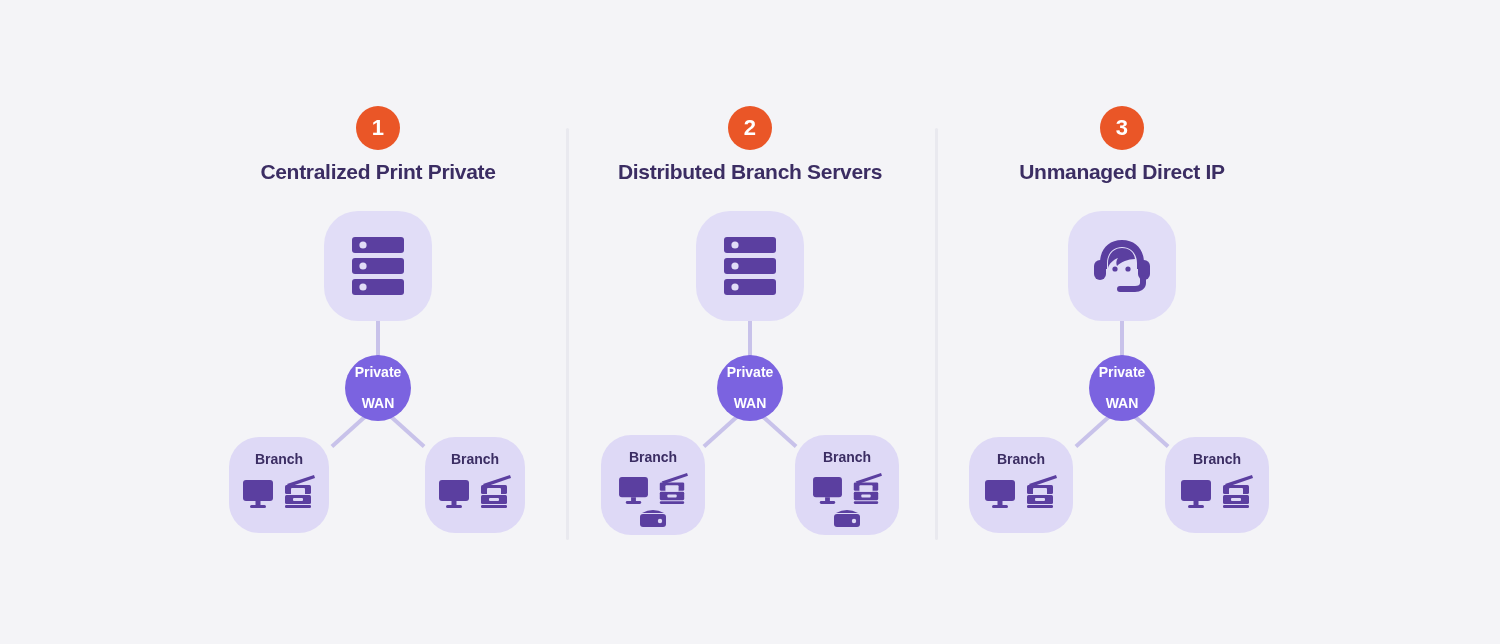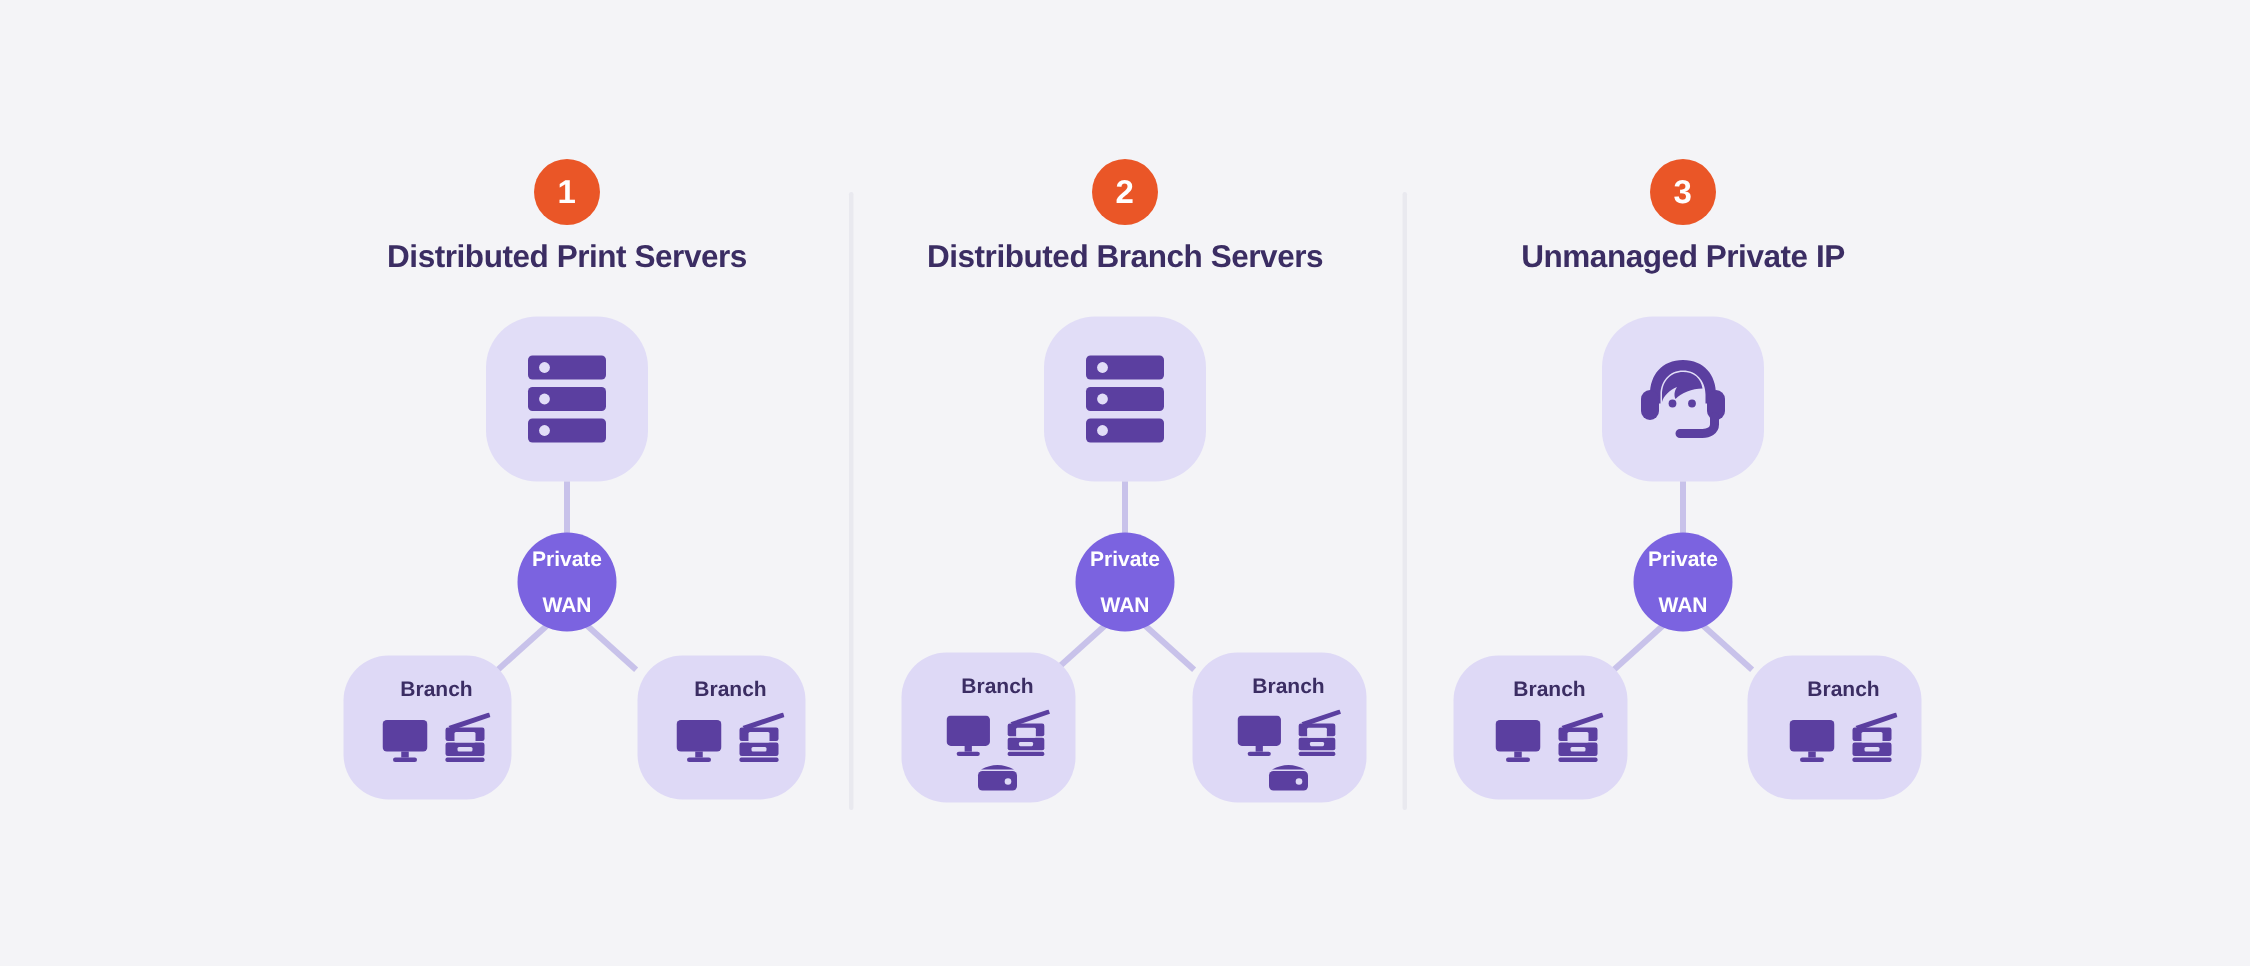--- a/index.html
+++ b/index.html
@@ -135,21 +135,20 @@
 
   
   .branch {
     position: absolute;
     border-radius: 30px;
     background: #ded9f6;
     z-index: 2;
     display: flex;
     flex-direction: column;
     align-items: center;
-    padding-left: 12px;
   }
   .branch-label {
     font-size: 14px;
     font-weight: bold;
     color: #3b2d63;
     margin-top: 14px;
   }
   .branch-icons {
     display: flex;
     flex-direction: row;
@@ -183,21 +182,21 @@
 </head>
 <body>
 
 <div id="canvas">
 
   <div class="divider d1"></div>
   <div class="divider d2"></div>
 
   <div class="column col-1">
     <div class="badge">1</div>
-    <div class="col-title">Distributed Print Servers</div>
+    <div class="col-title">Centralized Print Private</div>
 
     <div class="top-node">
       <span>
         <svg width="56" height="62" viewBox="0 0 56 62">
           <rect x="2" y="2" width="52" height="16" rx="3" fill="#5b3fa0"></rect>
           <circle cx="13" cy="10" r="3.6" fill="#e1ddf7"></circle>
           <rect x="2" y="23" width="52" height="16" rx="3" fill="#5b3fa0"></rect>
           <circle cx="13" cy="31" r="3.6" fill="#e1ddf7"></circle>
           <rect x="2" y="44" width="52" height="16" rx="3" fill="#5b3fa0"></rect>
           <circle cx="13" cy="52" r="3.6" fill="#e1ddf7"></circle>
@@ -347,21 +346,21 @@
             <rect x="3" y="6" width="26" height="13" rx="3" fill="#5b3fa0"></rect>
             <circle cx="23" cy="13" r="2.2" fill="#ded9f6"></circle>
           </svg>
         </span>
       </div>
     </div>
   </div>
 
   <div class="column col-3">
     <div class="badge">3</div>
-    <div class="col-title">Unmanaged Private IP</div>
+    <div class="col-title">Unmanaged Direct IP</div>
 
     <div class="top-node">
       <span>
         <svg width="62" height="60" viewBox="0 0 62 60">
           <path d="M31 4 C17 4 9 14 9 27 L9 33 L16 33 L16 27 C16 18 22 11 31 11 C40 11 46 18 46 27 L46 33 L53 33 L53 27 C53 14 45 4 31 4 Z" fill="#5b3fa0"></path>
           <rect x="3" y="24" width="12" height="20" rx="6" fill="#5b3fa0"></rect>
           <rect x="47" y="24" width="12" height="20" rx="6" fill="#5b3fa0"></rect>
           <path d="M31 12 C23 12 17 18 17 27 L17 32 C18 28 22 24 27 22 C25 25 25 28 26 30 C30 26 37 23 44 23 C43 16 38 12 31 12 Z" fill="#5b3fa0"></path>
           <circle cx="24" cy="33" r="2.6" fill="#5b3fa0"></circle>
           <circle cx="37" cy="33" r="2.6" fill="#5b3fa0"></circle>

